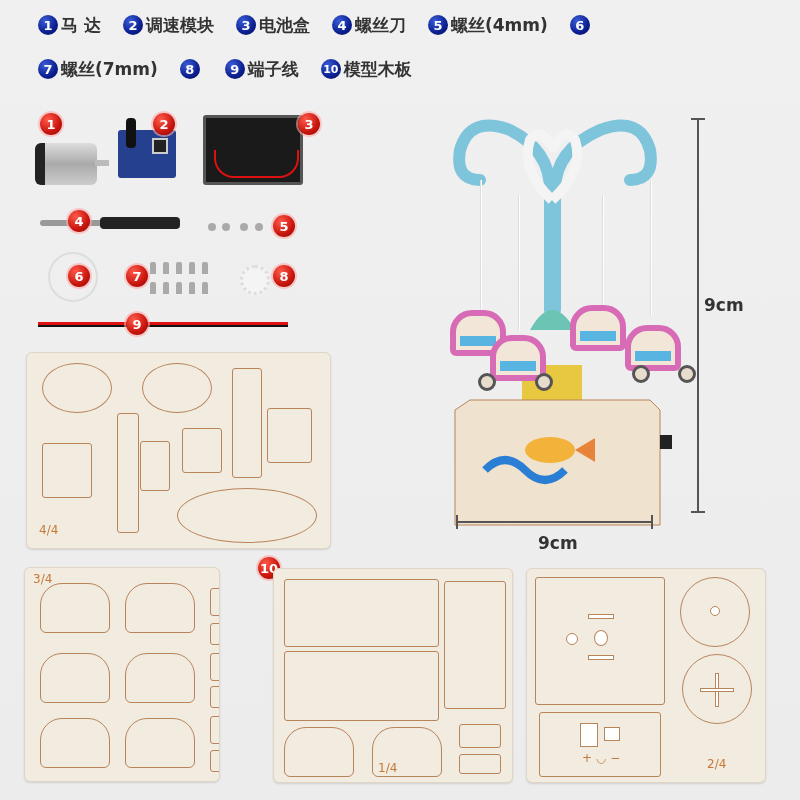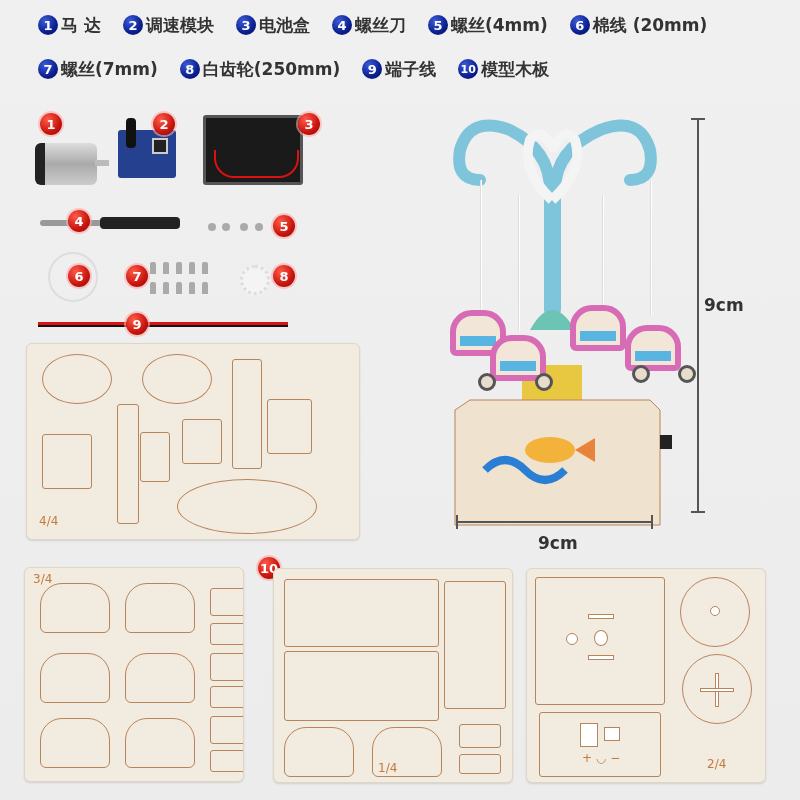--- a/index.html
+++ b/index.html
@@ -63,31 +63,29 @@
     <div class="legend-item">
         <span class="badge-blue">4</span>
         <span>螺丝刀</span>
       </div>
     <div class="legend-item">
         <span class="badge-blue">5</span>
         <span>螺丝(4mm)</span>
       </div>
     <div class="legend-item">
         <span class="badge-blue">6</span>
-        <span>棉线 (20mm)</span>
       </div>
   </div>
   <div class="legend-row">
     <div class="legend-item">
         <span class="badge-blue">7</span>
         <span>螺丝(7mm)</span>
       </div>
     <div class="legend-item">
         <span class="badge-blue">8</span>
-        <span>白齿轮(250mm)</span>
       </div>
     <div class="legend-item">
         <span class="badge-blue">9</span>
         <span>端子线</span>
       </div>
     <div class="legend-item">
         <span class="badge-blue" style="font-size:11px">10</span>
         <span>模型木板</span>
       </div>
   </div>
@@ -130,34 +128,34 @@
 <div class="part screw7" style="left:189px;top:282px"></div>
 <div class="part screw7" style="left:202px;top:282px"></div>
 <div class="badge-red" style="left:126px;top:265px">7</div>
 
 <div class="part gear"></div>
 <div class="badge-red" style="left:273px;top:265px">8</div>
 
 <div class="part wire9"></div>
 <div class="badge-red" style="left:126px;top:313px">9</div>
 
-<div class="board" style="left:26px;top:343px;width:334px;height:197px">
+<div class="board" style="left:26px;top:352px;width:305px;height:197px">
   <div class="cut-round" style="left:15px;top:10px;width:70px;height:50px"></div>
   <div class="cut-round" style="left:115px;top:10px;width:70px;height:50px"></div>
   <div class="cut" style="left:90px;top:60px;width:22px;height:120px"></div>
   <div class="cut" style="left:15px;top:90px;width:50px;height:55px"></div>
   <div class="cut" style="left:113px;top:88px;width:30px;height:50px"></div>
   <div class="cut" style="left:155px;top:75px;width:40px;height:45px"></div>
   <div class="cut" style="left:205px;top:15px;width:30px;height:110px"></div>
   <div class="cut" style="left:240px;top:55px;width:45px;height:55px"></div>
   <div class="cut-round" style="left:150px;top:135px;width:140px;height:55px"></div>
   <div class="board-label" style="left:12px;top:170px">4/4</div>
 </div>
 
-<div class="board" style="left:24px;top:567px;width:220px;height:215px">
+<div class="board" style="left:24px;top:567px;width:196px;height:215px">
   <div class="board-label" style="left:8px;top:4px">3/4</div>
   <div class="cut" style="left:15px;top:15px;width:70px;height:50px;border-radius:22px 22px 6px 6px"></div>
   <div class="cut" style="left:100px;top:15px;width:70px;height:50px;border-radius:22px 22px 6px 6px"></div>
   <div class="cut" style="left:15px;top:85px;width:70px;height:50px;border-radius:22px 22px 6px 6px"></div>
   <div class="cut" style="left:100px;top:85px;width:70px;height:50px;border-radius:22px 22px 6px 6px"></div>
   <div class="cut" style="left:15px;top:150px;width:70px;height:50px;border-radius:22px 22px 6px 6px"></div>
   <div class="cut" style="left:100px;top:150px;width:70px;height:50px;border-radius:22px 22px 6px 6px"></div>
   <div class="cut" style="left:185px;top:20px;width:40px;height:28px"></div>
   <div class="cut" style="left:185px;top:55px;width:40px;height:22px"></div>
   <div class="cut" style="left:185px;top:85px;width:40px;height:28px"></div>

